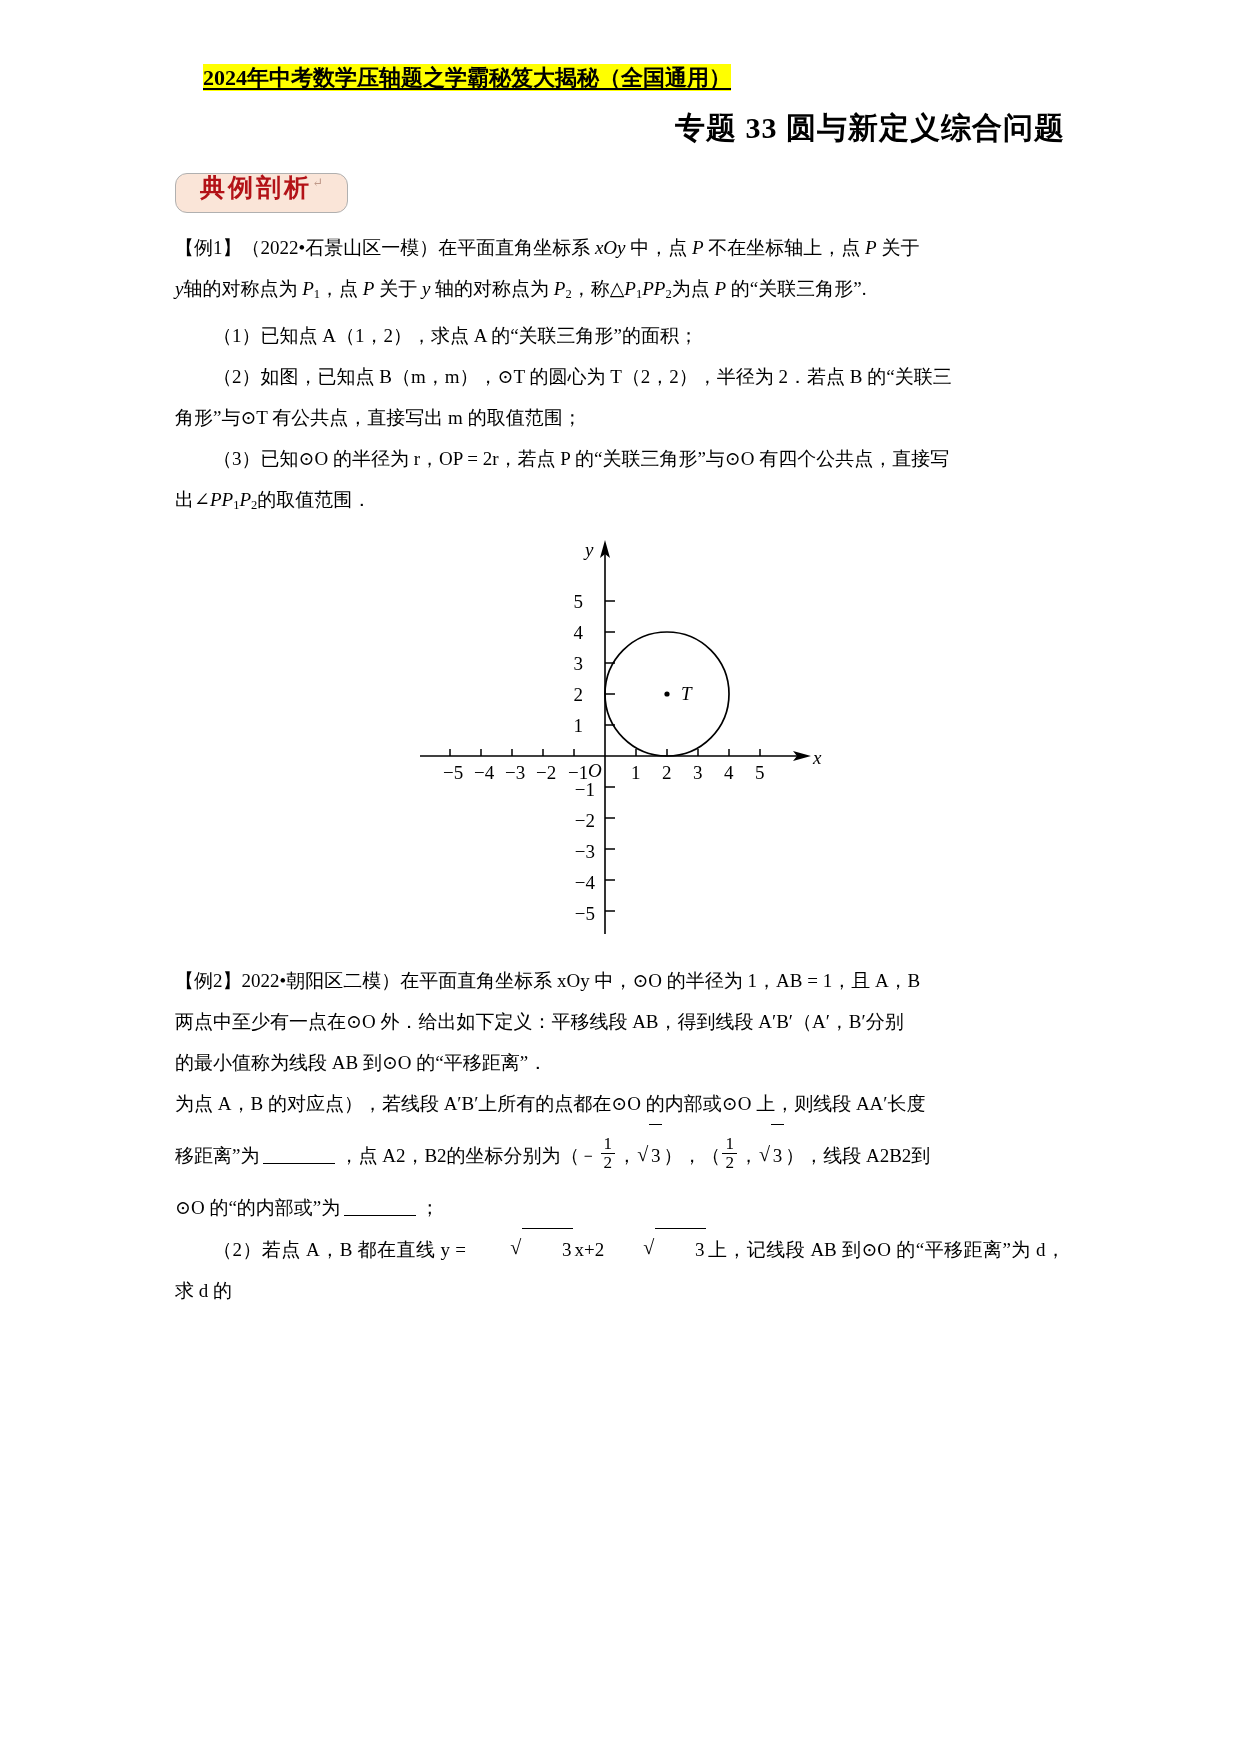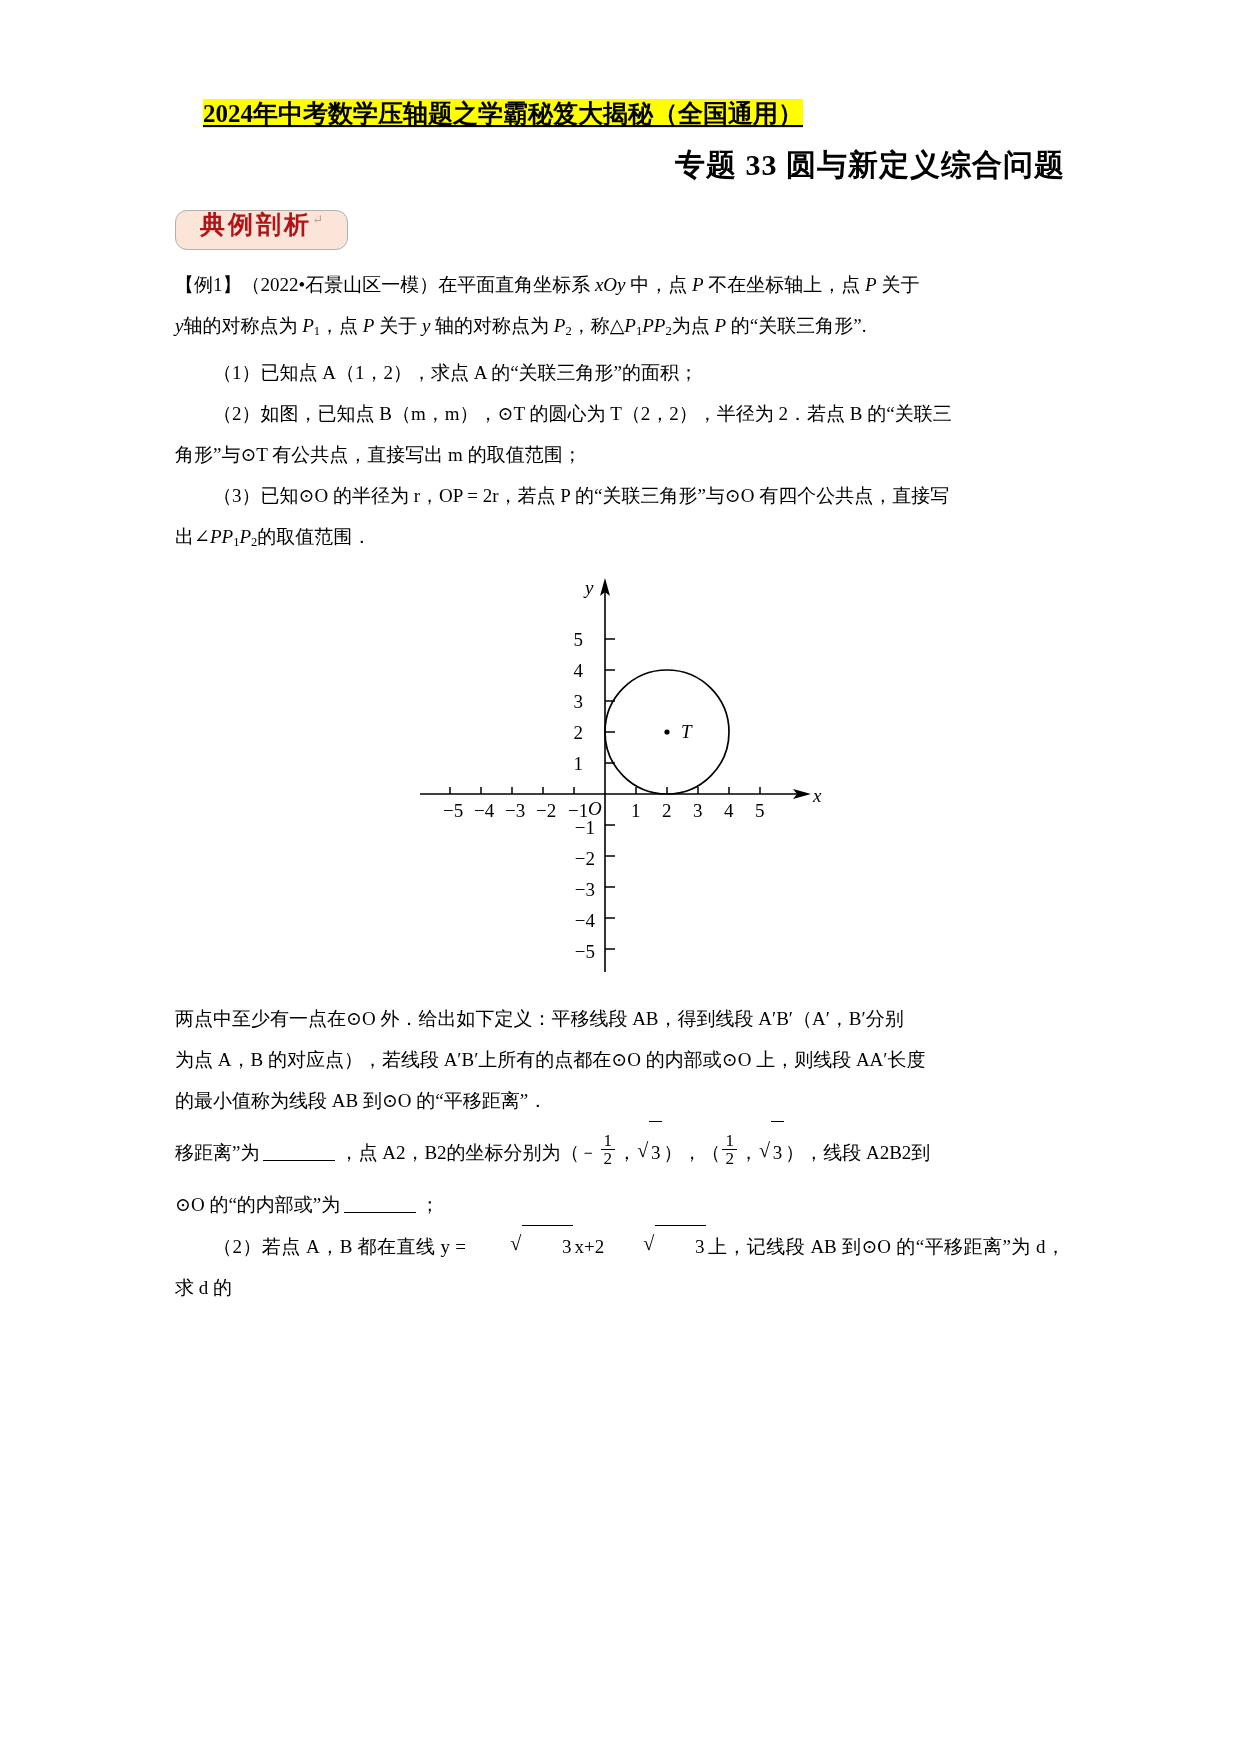--- a/index.html
+++ b/index.html
@@ -13,22 +13,22 @@
   }
   .page{
     position:relative;
     width:1240px;height:1754px;
     box-sizing:border-box;
     padding:0 175px;
   }
 
   
   .doc-header{
-    margin-top:98px;
-    font-size:25px;
+    margin-top:64px;
+    font-size:22px;
     font-weight:bold;
     letter-spacing:0px;
     line-height:1.25;
     padding-left:28px;
   }
   .hl{
     background:#ffff00;
     text-decoration:underline;
     text-underline-offset:3px;
     text-decoration-thickness:2px;
@@ -220,23 +220,24 @@
         <text x="190" y="262" text-anchor="end">−1</text>
         <text x="190" y="293" text-anchor="end">−2</text>
         <text x="190" y="324" text-anchor="end">−3</text>
         <text x="190" y="355" text-anchor="end">−4</text>
         <text x="190" y="386" text-anchor="end">−5</text>
       </g>
     </svg>
   </div>
 
   <div class="bodytext" style="margin-top:6px;">
+    <p><span>【例2】</span><span>2022•朝阳区二模）</span><span>在平面直角坐标系 xOy 中，⊙O 的半径为 1，AB = 1，且 A，B</span></p>
     <p>两点中至少有一点在⊙O 外．给出如下定义：平移线段 AB，得到线段 A′B′（A′，B′分别</p>
+    <p>的最小值称为线段 AB 到⊙O 的“平移距离”．</p>
     <p>为点 A，B 的对应点），若线段 A′B′上所有的点都在⊙O 的内部或⊙O 上，则线段 AA′长度</p>
-    <p>的最小值称为线段 AB 到⊙O 的“平移距离”．</p>
 
 
     <p style="line-height:62px;">
       <span>移距离”为</span><span class="blank"></span><span>，点 A2，B2的坐标分别为（﹣</span><span class="frac"><span class="num">1</span><span class="den">2</span></span>，<span class="sqrt"><span class="rad">√</span><span class="val">3</span></span>），（<span class="frac"><span class="num">1</span><span class="den">2</span></span>，<span class="sqrt"><span class="rad">√</span><span class="val">3</span></span><span>），线段 A2B2到</span>
     </p>
 
     <p>
       <span>⊙O 的“的内部或”为</span><span class="blank"></span><span>；</span>
     </p>
 

